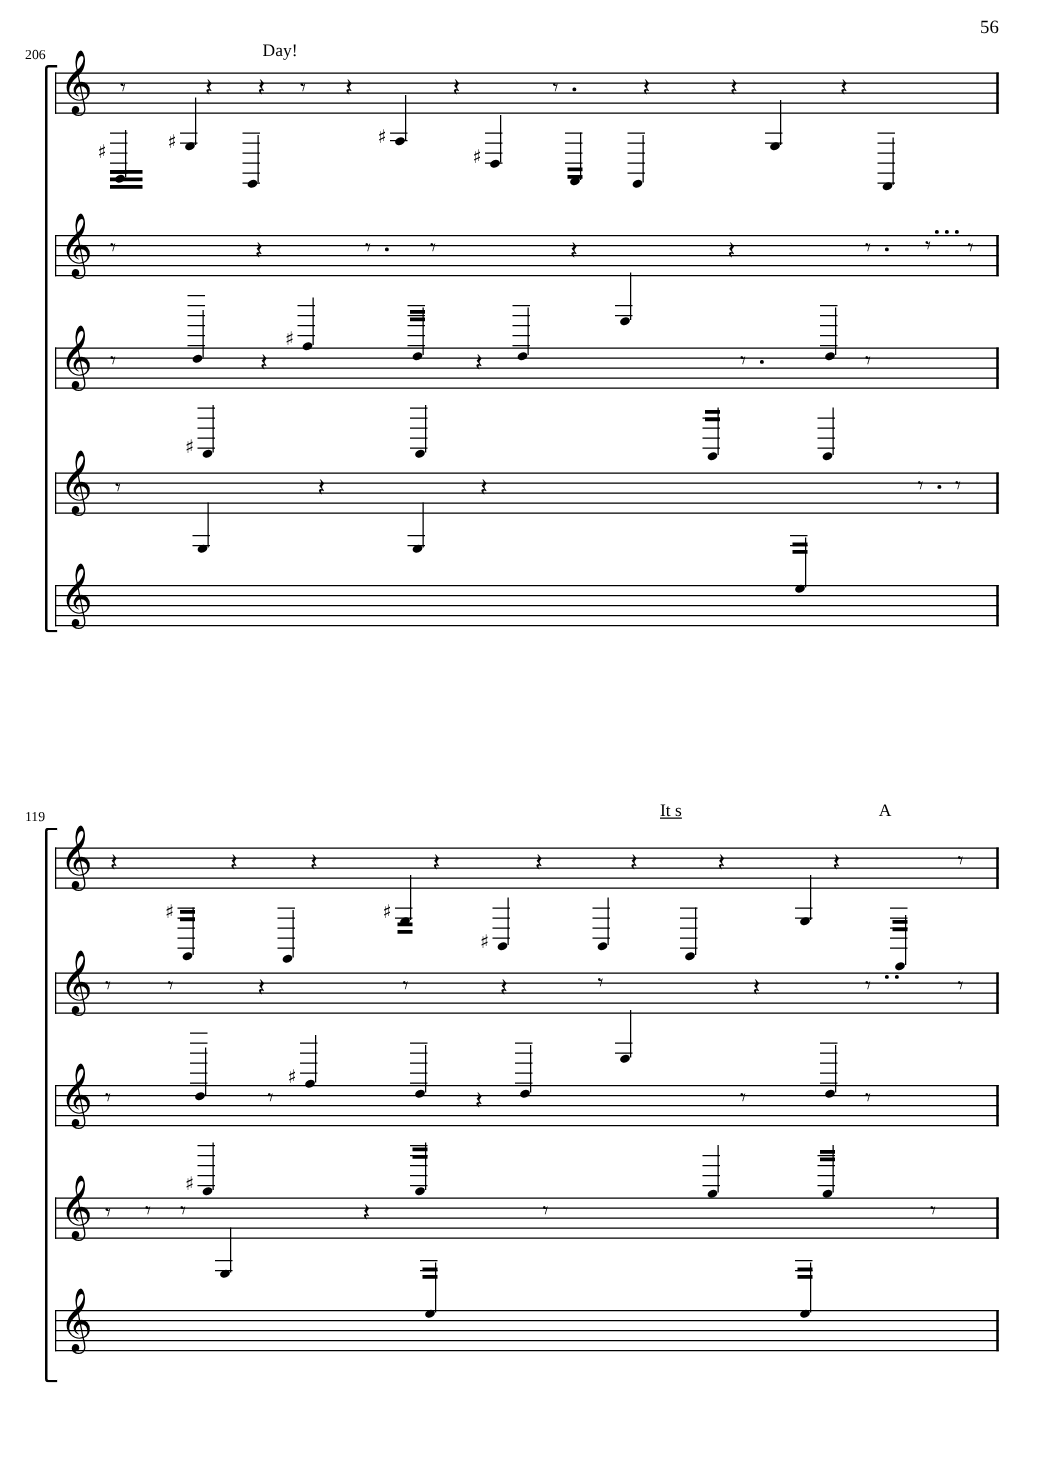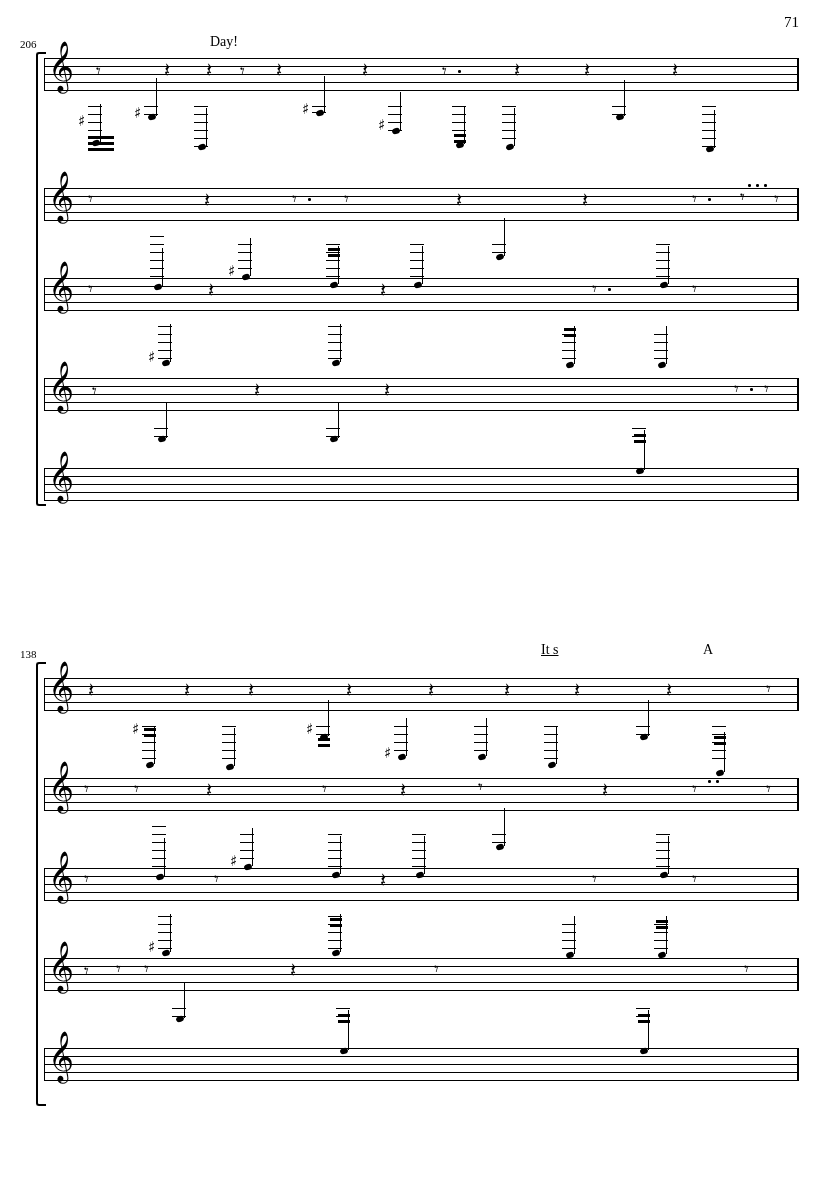--- a/index.html
+++ b/index.html
@@ -140,21 +140,21 @@
     height: 2.5px;
     border-radius: 50%;
     background: #000;
   }
 </style>
 </head>
 <body>
 
 <div class="page">
 
-  <div class="page-number">71</div>
+  <div class="page-number">56</div>
 
   <div class="system" style="top:52px; height:460px;">
 
     <div class="system-brace" style="top:0px; height:450px;"></div>
 
     <div class="measure-number" style="left:-16px; top:-14px;">206</div>
 
     <div class="lyric" style="left:174px; top:-18px;">Day!</div>
 
     <div class="staff" style="top:6px;">
@@ -426,23 +426,23 @@
       <div class="barline start"></div>
       <div class="barline end"></div>
       <div class="clef gl">𝄞</div>
     </div>
   </div>
 
   <div class="system" style="top:662px; height:460px;">
 
     <div class="system-brace" style="top:0px; height:440px;"></div>
 
-    <div class="measure-number" style="left:-16px; top:-14px;">138</div>
-
-    <div class="lyric" style="left:505px; top:-20px;">
+    <div class="measure-number" style="left:-16px; top:-14px;">119</div>
+
+    <div class="lyric" style="left:492px; top:-20px;">
       <span class="tieunder">It s</span>
     </div>
     <div class="lyric" style="left:667px; top:-20px;">A</div>
 
     <div class="staff" style="top:16px;">
       <div class="line l0"></div>
       <div class="line l1"></div>
       <div class="line l2"></div>
       <div class="line l3"></div>
       <div class="line l4"></div>

